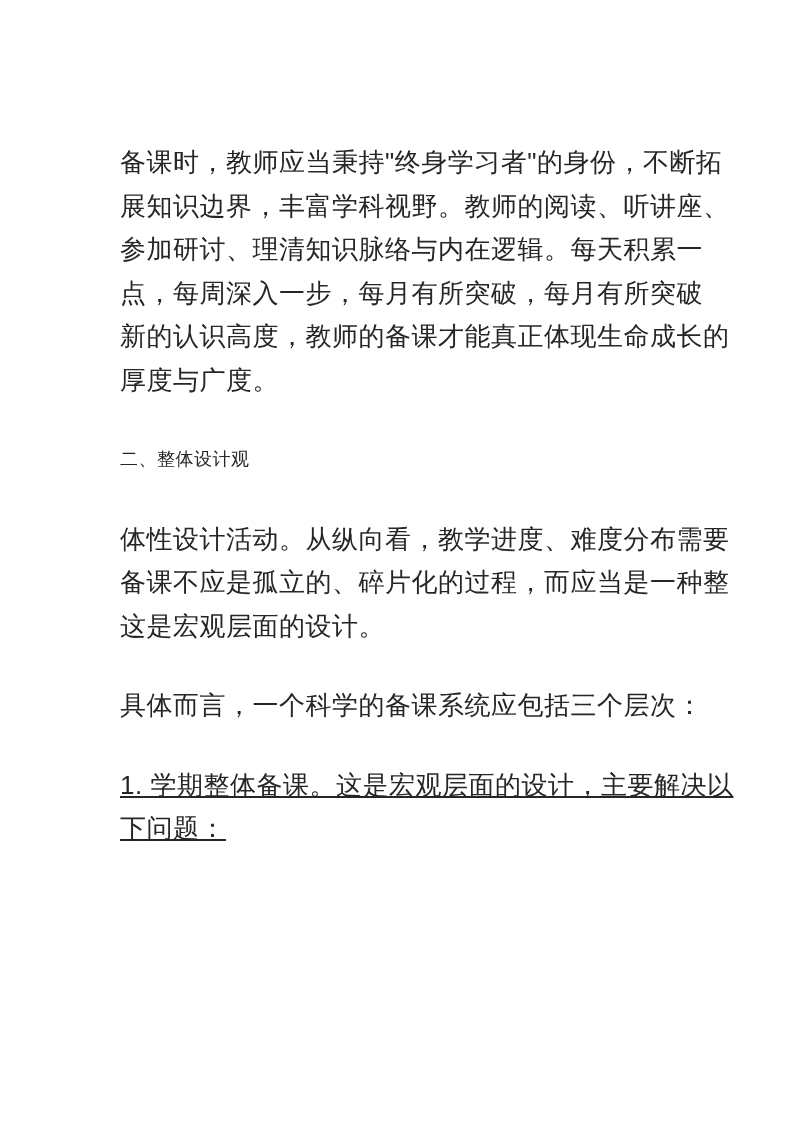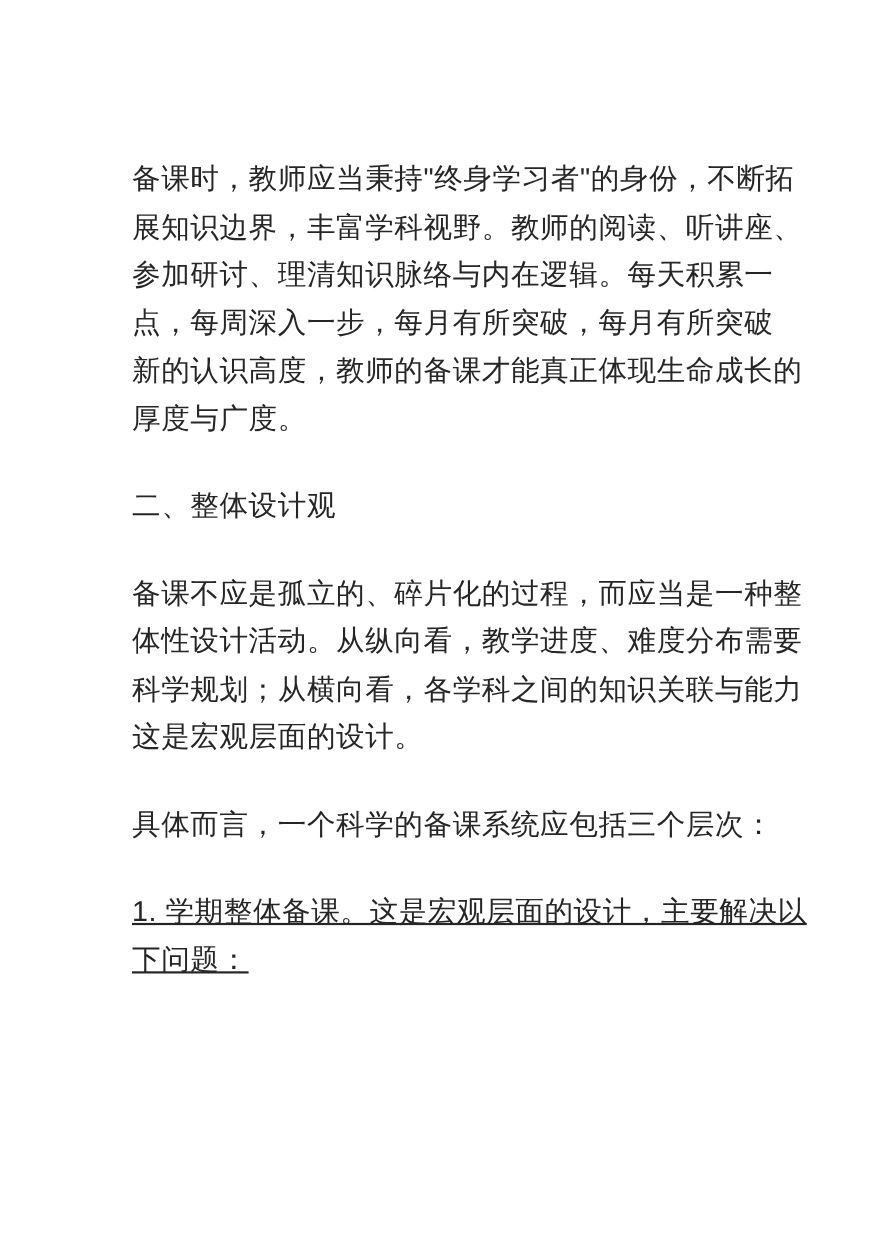--- a/index.html
+++ b/index.html
@@ -27,21 +27,21 @@
   }
   .para {
     margin: 0 0 36px 0;
   }
   .para.tight {
     margin-bottom: 0;
     text-decoration: underline;
   }
   .heading {
     margin: 0 0 36px 0;
-    font-size: 26px;
+    font-size: 18px;
     font-weight: normal;
     line-height: 43.5px;
   }
   .line {
     white-space: nowrap;
   }
   .list .line {
     padding-left: 24px;
   }
 </style>
@@ -56,23 +56,22 @@
       <div class="line">展知识边界，丰富学科视野。教师的阅读、听讲座、</div>
       <div class="line">参加研讨、理清知识脉络与内在逻辑。每天积累一</div>
       <div class="line">点，每周深入一步，每月有所突破，每月有所突破</div>
       <div class="line">新的认识高度，教师的备课才能真正体现生命成长的</div>
       <div class="line">厚度与广度。</div>
     </div>
 
     <div class="heading">二、整体设计观</div>
 
     <div class="para">
+      <div class="line">体性设计活动。从纵向看，教学进度、难度分布需要</div>
       <div class="line">备课不应是孤立的、碎片化的过程，而应当是一种整</div>
-      <div class="line">体性设计活动。从纵向看，教学进度、难度分布需要</div>
-      <div class="line">科学规划；从横向看，各学科之间的知识关联与能力</div>
       <div class="line">这是宏观层面的设计。</div>
     </div>
 
     <div class="para">
       <div class="line">具体而言，一个科学的备课系统应包括三个层次：</div>
     </div>
 
     <div class="para tight">
       <div class="line">1. 学期整体备课。这是宏观层面的设计，主要解决以</div>
       <div class="line">下问题：</div>

